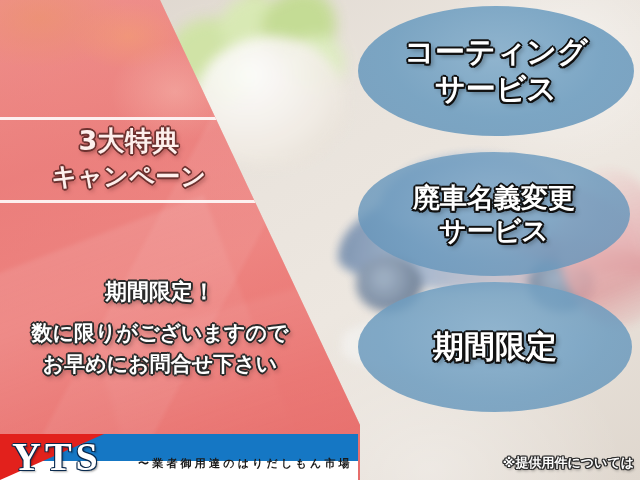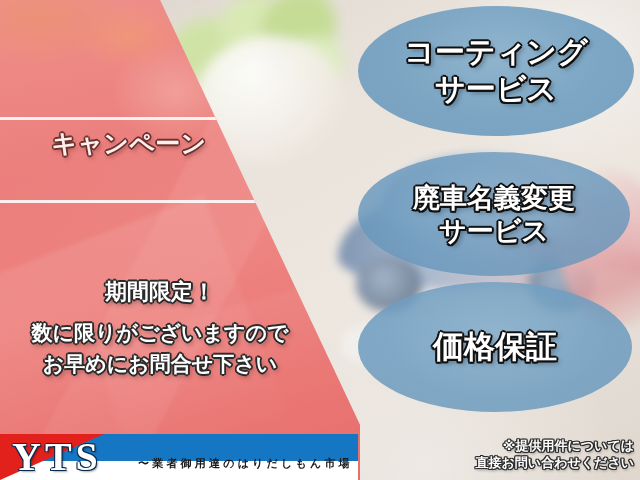--- a/index.html
+++ b/index.html
@@ -277,20 +277,21 @@
   <div class="left-panel">
     <div class="left-photo"></div>
     <div class="paper-slash"></div>
     <div class="paper-slash2"></div>
     <div class="left-tint"></div>
     <div class="rule r1"></div>
     <div class="rule r2"></div>
   </div>
 
   <div class="campaign">
+    <span class="c1">3大特典</span>
     <span class="c2">キャンペーン</span>
   </div>
 
   <div class="notice">
     <span class="n1">期間限定！</span>
     <span class="n2">数に限りがございますので</span>
     <span class="n3">お早めにお問合せ下さい</span>
   </div>
 
   <div class="logo-bar">
@@ -305,21 +306,20 @@
     <span class="line1">コーティング</span>
     <span class="line2">サービス</span>
   </div>
 
   <div class="oval oval-2">
     <span class="line1">廃車名義変更</span>
     <span class="line2">サービス</span>
   </div>
 
   <div class="oval oval-3">
-    <span class="line1">価格保証</span>
+    <span class="line1">期間限定</span>
   </div>
 
   <div class="footnote">
     <span>※提供用件については</span>
-    <span>直接お問い合わせください</span>
   </div>
 
 </div>
 
 </body></html>

